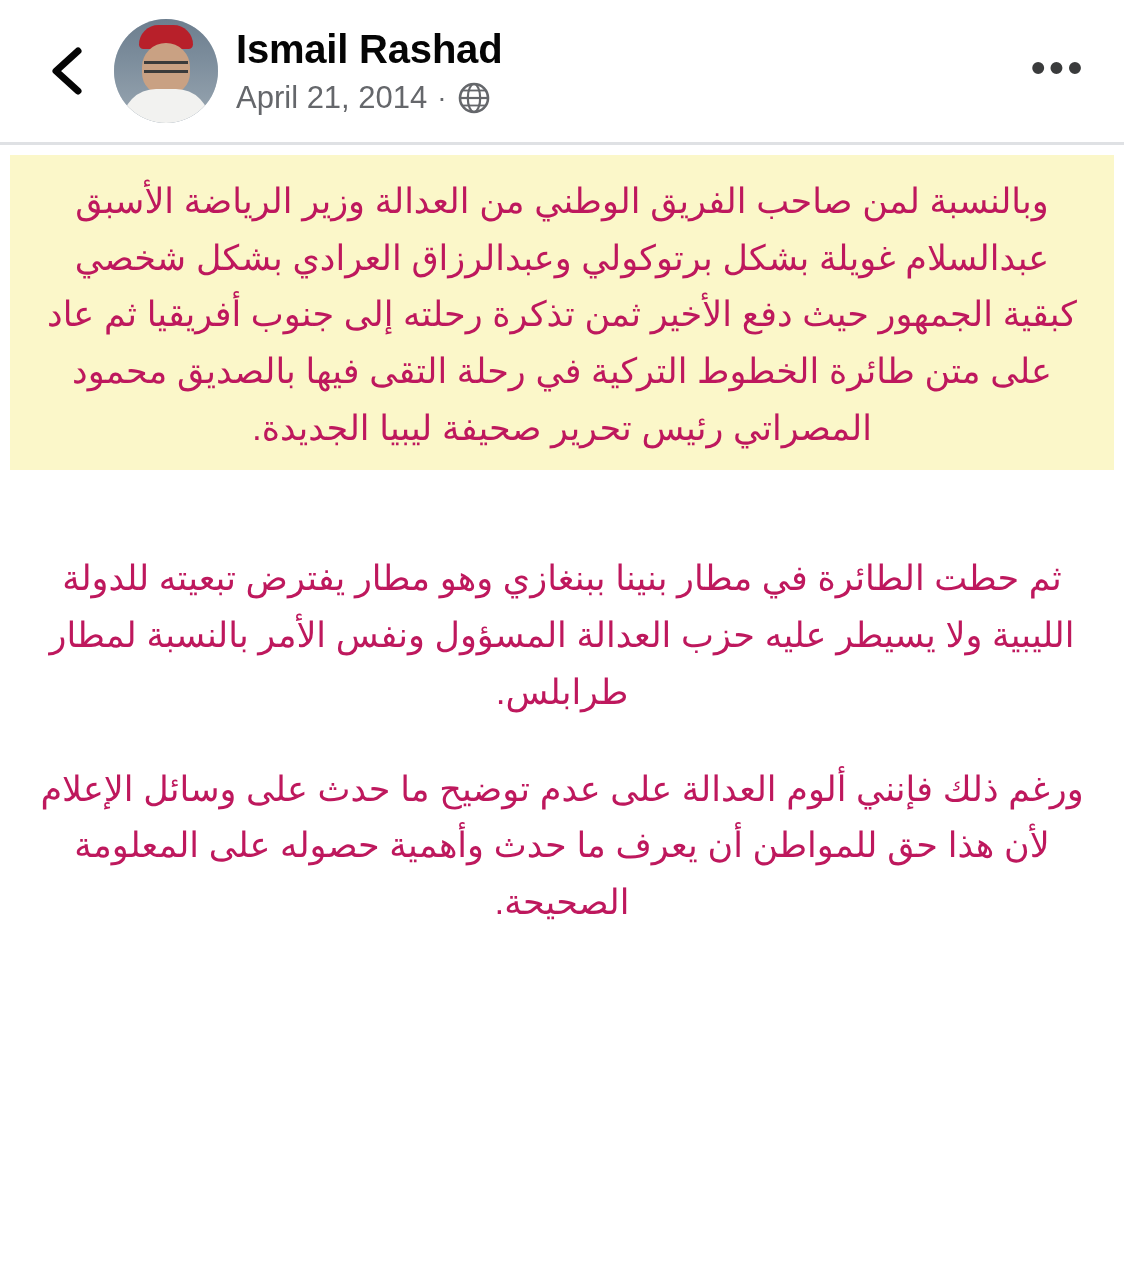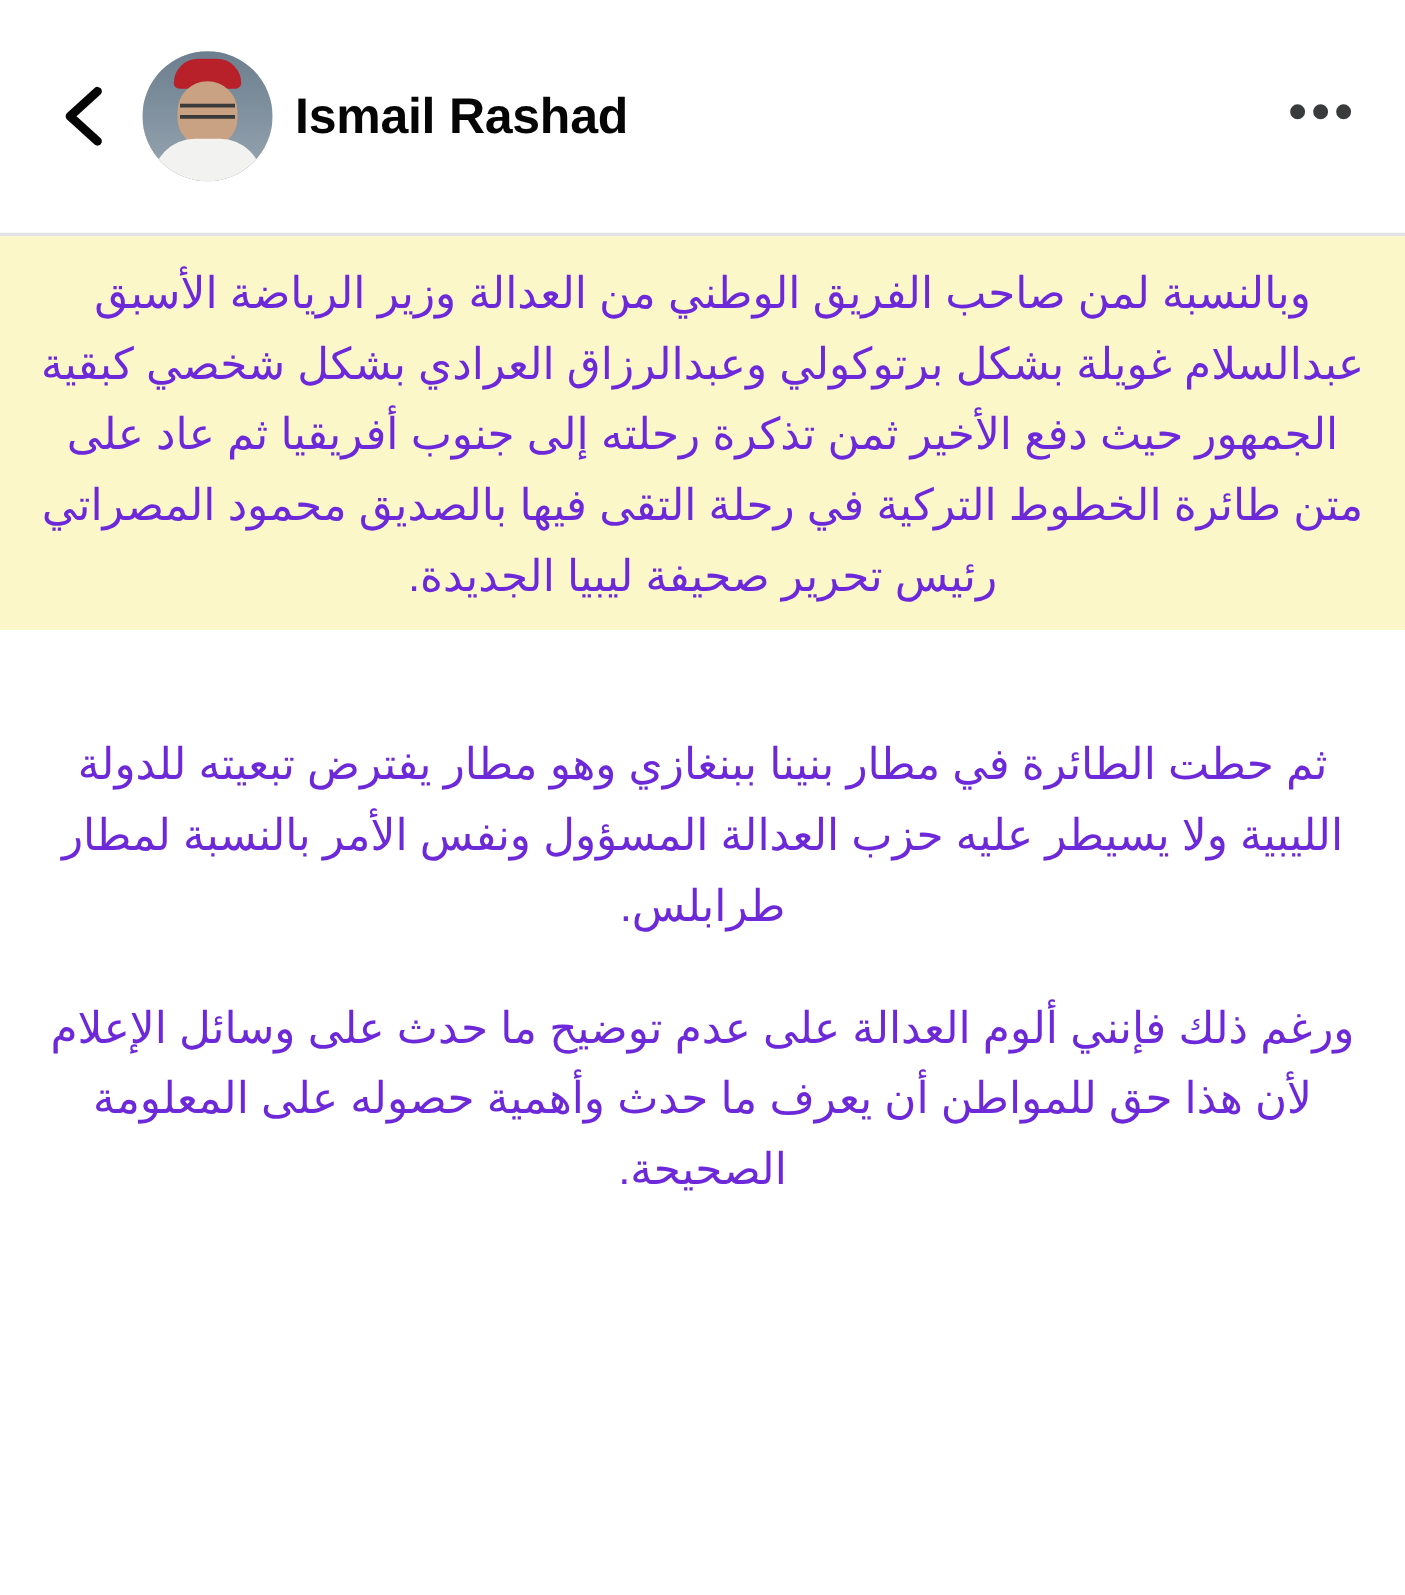--- a/index.html
+++ b/index.html
@@ -14,21 +14,21 @@
     color: #050505;
     overflow: hidden;
     position: relative;
   }
 
   
   .header {
     direction: ltr;
     display: flex;
     align-items: center;
-    height: 186px;
+    height: 142px;
     box-sizing: border-box;
     padding: 0 34px 0 40px;
     background: #ffffff;
     position: relative;
   }
   .back-btn {
     width: 56px;
     height: 56px;
     flex: 0 0 56px;
     display: flex;
@@ -134,24 +134,24 @@
 
   .divider {
     height: 3px;
     background: #dfe1e4;
     width: 100%;
   }
 
   
   .post-body {
     direction: rtl;
-    padding: 0;
+    padding: 10px;
     font-size: 35px;
     line-height: 1.62;
-    color: #6d28d9;
+    color: #be185d;
   }
   .para {
     margin: 0;
     padding: 0 24px 0 24px;
     text-align: center;
   }
   .para.highlight {
     background: #fbf7c9;
     padding-top: 18px;
     padding-bottom: 14px;
@@ -175,20 +175,33 @@
   <div class="avatar">
     <div class="ph-bg"></div>
     <div class="ph-hat"></div>
     <div class="ph-face"></div>
     <div class="ph-glass"></div>
     <div class="ph-body"></div>
   </div>
 
   <div class="meta">
     <div class="author-name">Ismail Rashad</div>
+    <div class="sub-line">
+      <span>April 21, 2014</span>
+      <span class="sub-dot">·</span>
+      <span class="globe-icon">
+        <svg width="34" height="34" viewBox="0 0 34 34" aria-hidden="true">
+          <circle cx="17" cy="17" r="14" fill="none" stroke="#65676b" stroke-width="2.6"></circle>
+          <ellipse cx="17" cy="17" rx="6.2" ry="14" fill="none" stroke="#65676b" stroke-width="2.2"></ellipse>
+          <line x1="3" y1="17" x2="31" y2="17" stroke="#65676b" stroke-width="2.2"></line>
+          <line x1="5.5" y1="9.5" x2="28.5" y2="9.5" stroke="#65676b" stroke-width="1.8"></line>
+          <line x1="5.5" y1="24.5" x2="28.5" y2="24.5" stroke="#65676b" stroke-width="1.8"></line>
+        </svg>
+      </span>
+    </div>
   </div>
 
   <div class="more-btn">•••</div>
 </div>
 
 <div class="divider"></div>
 
 <div class="post-body">
 
   <p class="para highlight">وبالنسبة لمن صاحب الفريق الوطني من العدالة وزير الرياضة الأسبق عبدالسلام غويلة بشكل برتوكولي وعبدالرزاق العرادي بشكل شخصي كبقية الجمهور حيث دفع الأخير ثمن تذكرة رحلته إلى جنوب أفريقيا ثم عاد على متن طائرة الخطوط التركية في رحلة التقى فيها بالصديق محمود المصراتي رئيس تحرير صحيفة ليبيا الجديدة.</p>

